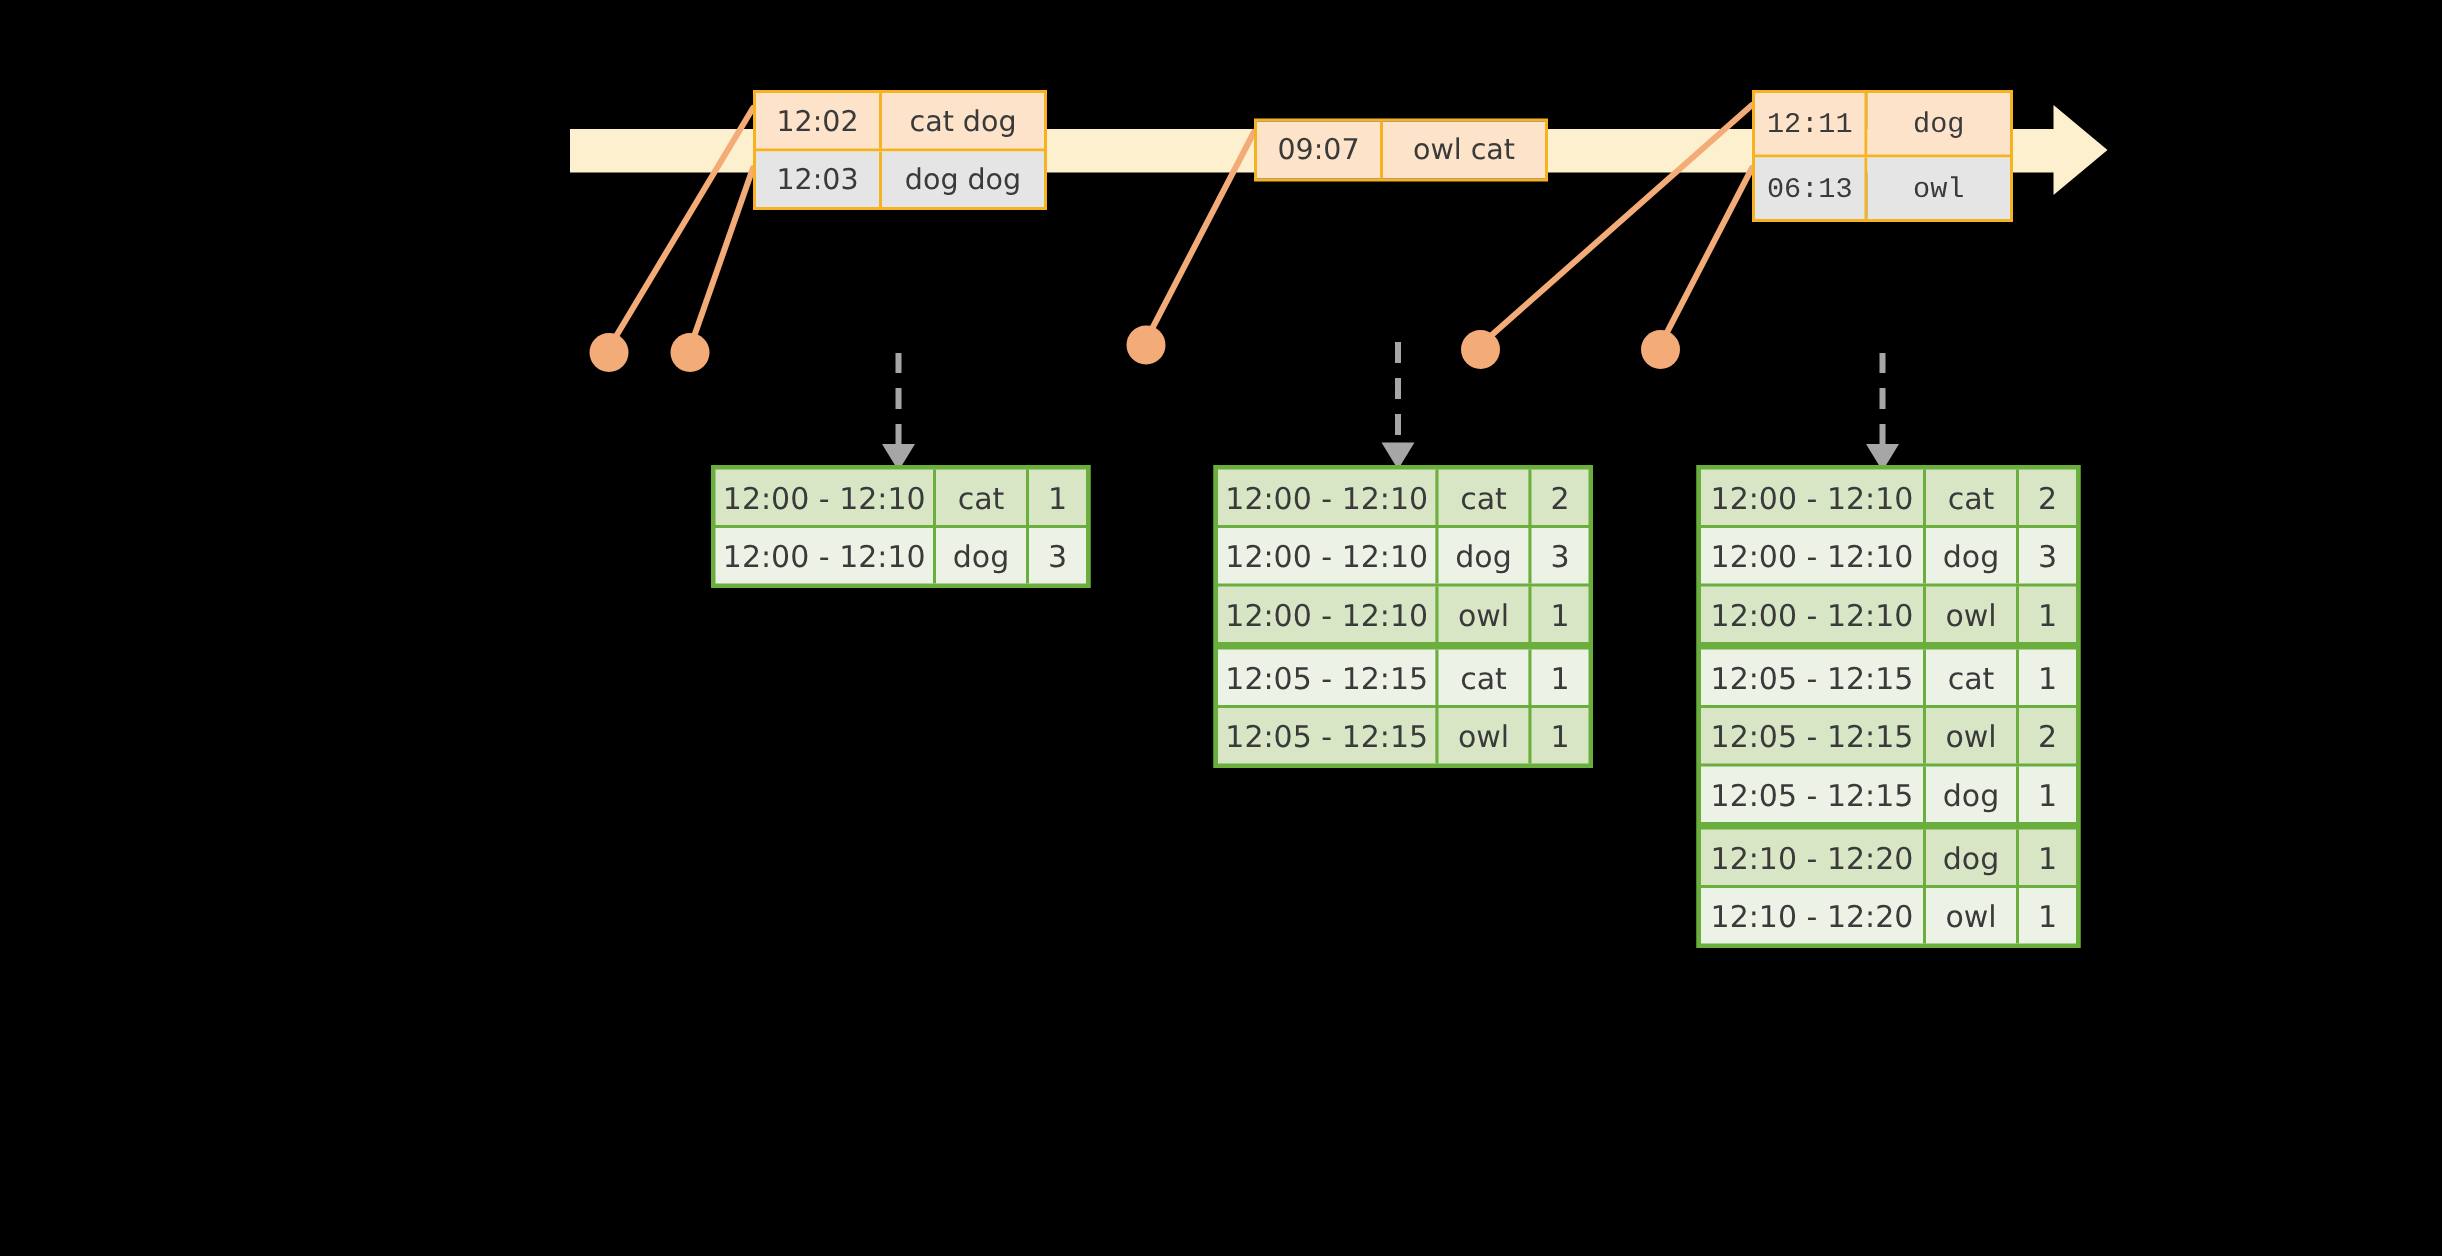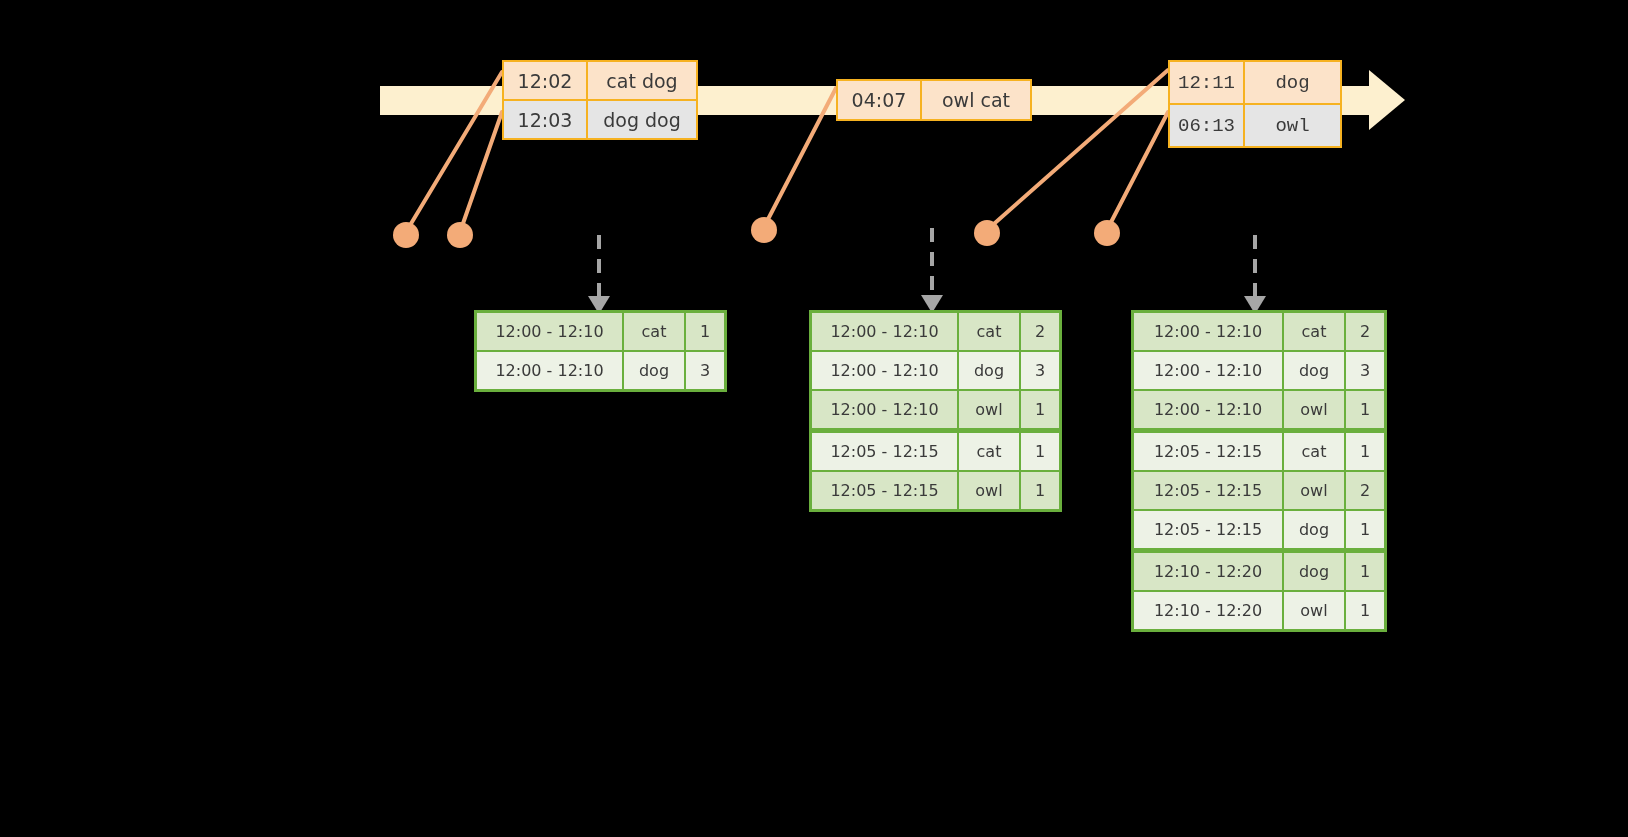--- a/index.html
+++ b/index.html
@@ -72,21 +72,21 @@
   
   .rtbl{
     position:absolute;border:3px solid #6aaf3d;box-sizing:border-box;
     background:#6aaf3d;
   }
   .rrow{display:flex;align-items:stretch;}
   .rrow + .rrow{border-top:2px solid #6aaf3d;}
   .rrow.grp{border-top-width:5px;}
   .rcell{
     display:flex;align-items:center;justify-content:center;
-    box-sizing:border-box;font-size:16px;white-space:nowrap;height:37px;
+    box-sizing:border-box;font-size:20px;white-space:nowrap;height:37px;
   }
   .rcell + .rcell{border-left:2px solid #6aaf3d;}
   .c-range{width:145px;}
   .c-key{width:62px;}
   .c-cnt{width:40px;}
   .rz-dark{background:#d8e6c6;}
   .rz-light{background:#edf2e6;}
 
   #t1{left:474px;top:310px;}
   #t2{left:809px;top:310px;}
@@ -123,21 +123,21 @@
       <div class="ev-val sh-dark">cat dog</div>
     </div>
     <div class="ev-row">
       <div class="ev-time sh-light">12:03</div>
       <div class="ev-val sh-light">dog dog</div>
     </div>
   </div>
 
   <div class="ev" id="ev2">
     <div class="ev-row">
-      <div class="ev-time sh-dark">04:07</div>
+      <div class="ev-time sh-dark">09:07</div>
       <div class="ev-val sh-dark">owl cat</div>
     </div>
   </div>
 
   <div class="ev" id="ev3">
     <div class="ev-row">
       <div class="ev-time sh-dark">12:11</div>
       <div class="ev-val sh-dark">dog</div>
     </div>
     <div class="ev-row">

